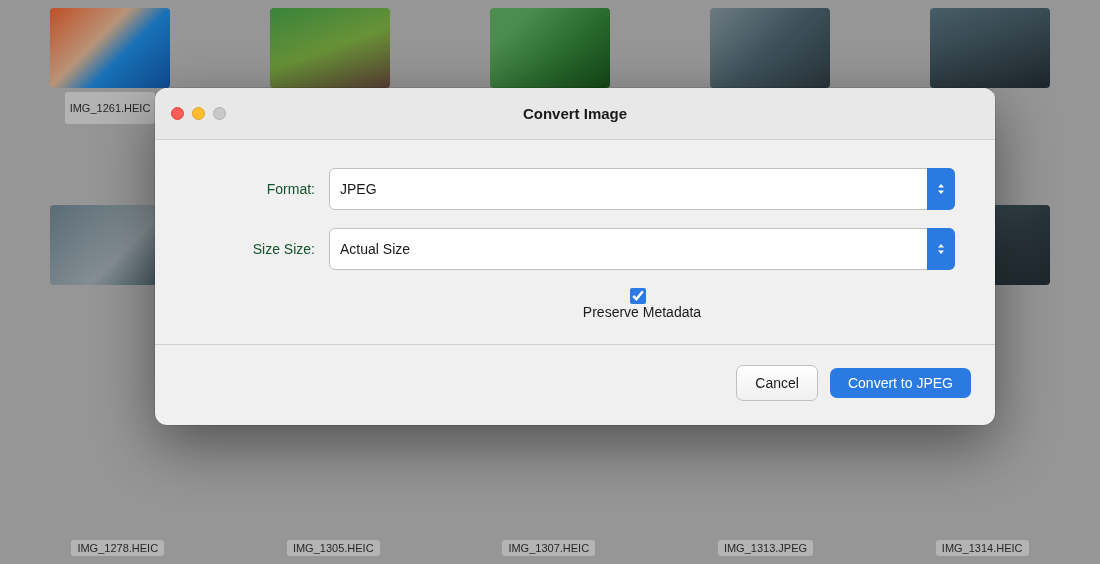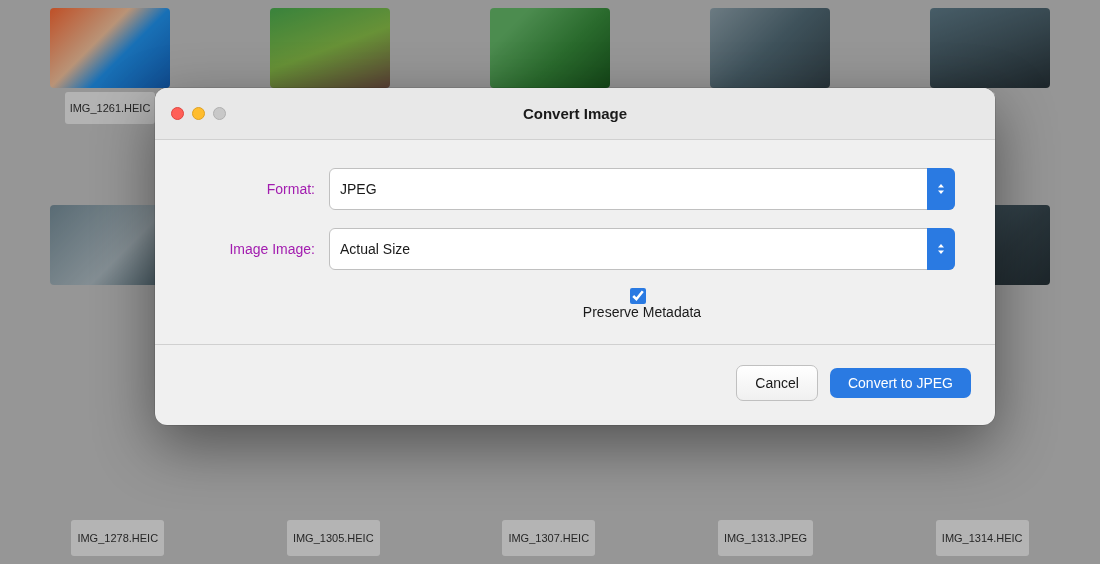--- a/index.html
+++ b/index.html
@@ -134,21 +134,21 @@
     .form-row {
       display: flex;
       align-items: center;
       margin-bottom: 18px;
     }
 
     .form-label {
       width: 120px;
       text-align: right;
       font-size: 14px;
-      color: #a21caf;
+      color: #14532d;
       margin-right: 14px;
     }
 
     .select-wrapper {
       flex: 1;
       position: relative;
     }
 
     .form-select {
       width: 100%;
@@ -253,21 +253,21 @@
       justify-content: space-around;
       padding: 4px 10px 8px;
       z-index: 5;
     }
 
     .bottom-label {
       font-size: 11px;
       color: #333;
       background: rgba(255,255,255,0.75);
       border-radius: 3px;
-      padding: 12px 6px;
+      padding: 2px 6px;
       text-align: right;
     }
   </style>
 </head>
 <body>
 
 <div class="bg-grid">
 
   <div class="bg-cell">
     <div class="thumb thumb-1"></div>
@@ -344,21 +344,21 @@
         <div class="select-arrow">
           <svg width="10" height="12" viewBox="0 0 10 12">
             <path d="M5 1 L8 4.5 L2 4.5 Z" fill="white"></path>
             <path d="M5 11 L2 7.5 L8 7.5 Z" fill="white"></path>
           </svg>
         </div>
       </div>
     </div>
 
     <div class="form-row">
-      <label class="form-label">Image Image:</label>
+      <label class="form-label">Size Size:</label>
       <div class="select-wrapper">
         <select class="form-select">
           <option>Actual Size</option>
           <option>Small</option>
           <option>Medium</option>
           <option>Large</option>
           <option>Custom</option>
         </select>
         <div class="select-arrow">
           <svg width="10" height="12" viewBox="0 0 10 12">

